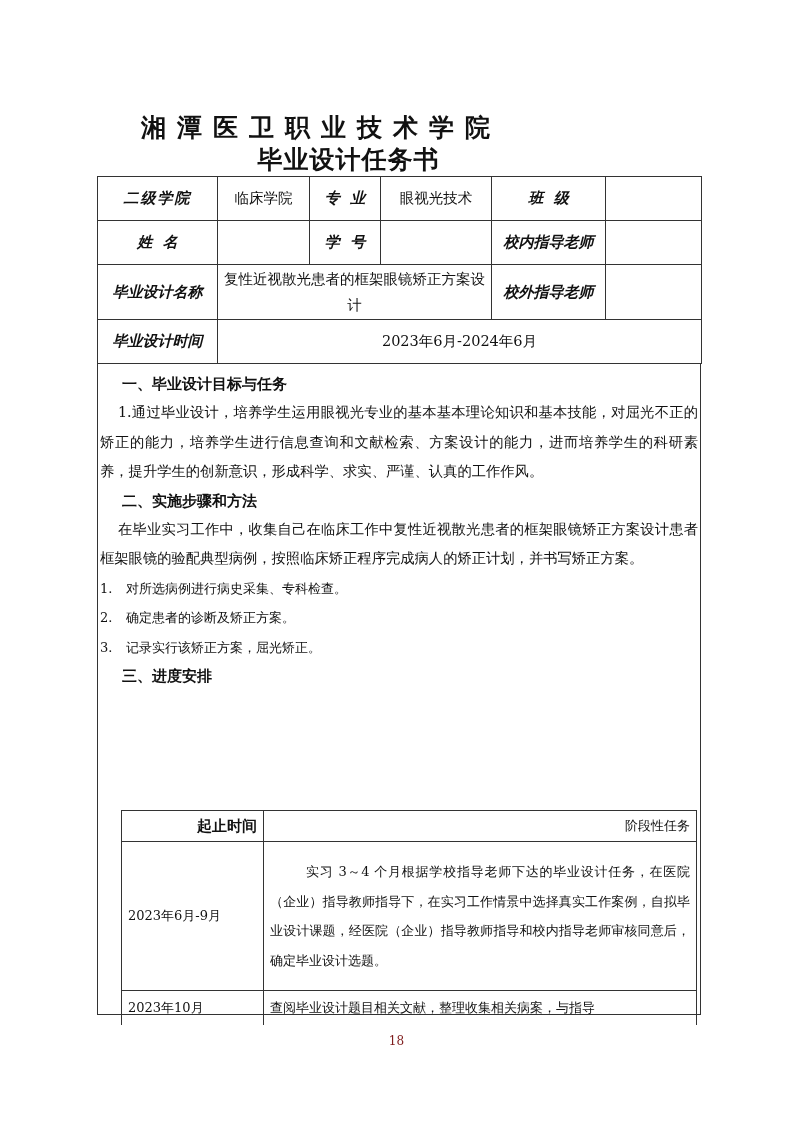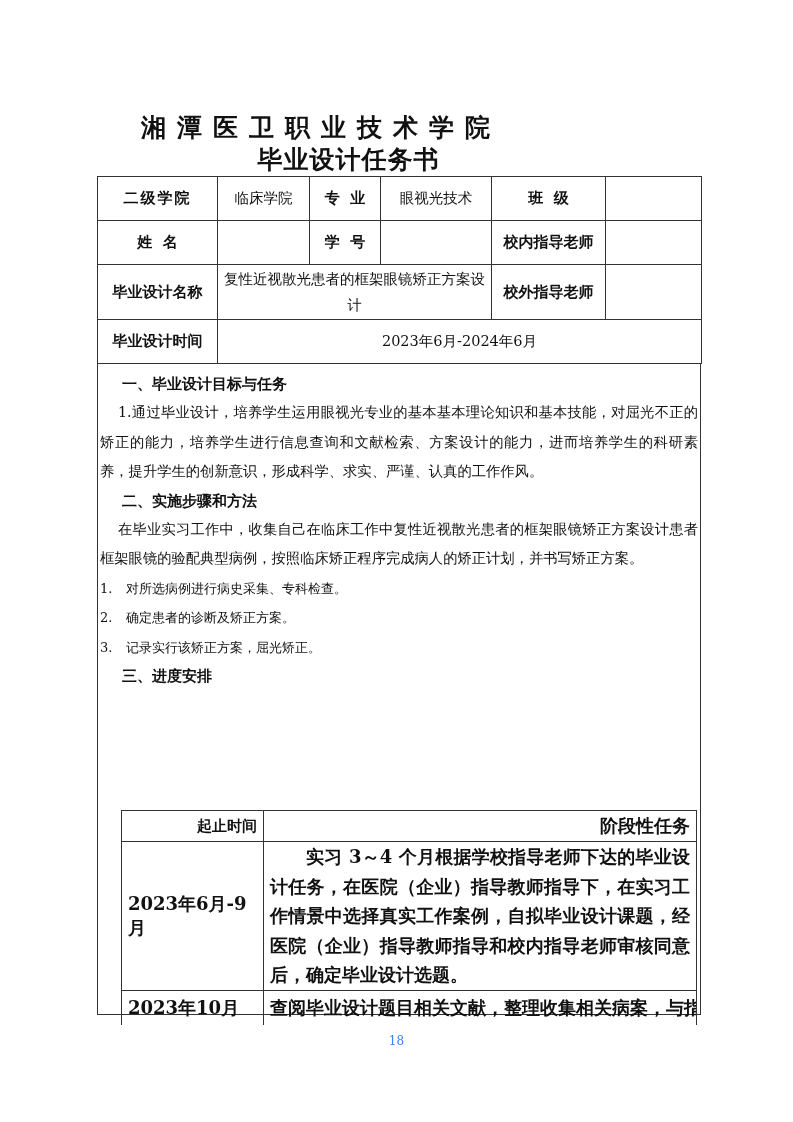--- a/index.html
+++ b/index.html
@@ -6,38 +6,38 @@
   body { width:793px; height:1122px; position:relative; overflow:hidden;
          font-family:"DejaVu Serif","Liberation Serif",serif; color:#111; }
   .title1 { position:absolute; left:0; width:642px; top:112px; text-align:center;
             font-family:"DejaVu Sans","Liberation Sans",sans-serif; font-weight:bold;
             font-size:25px; letter-spacing:11px; line-height:32px; }
   .title2 { position:absolute; left:0; width:697px; top:144px; text-align:center;
             font-family:"DejaVu Sans","Liberation Sans",sans-serif; font-weight:bold;
             font-size:25px; letter-spacing:1px; line-height:32px; }
   table.main { position:absolute; left:97px; top:176px; width:604px; border-collapse:collapse; table-layout:fixed; }
   table.main td { border:1.3px solid #333; text-align:center; vertical-align:middle; font-size:14.5px; padding:0; }
-  .lbl { font-family:"DejaVu Sans","Liberation Sans",sans-serif; font-weight:bold; font-size:15px !important; }
+  .lbl { font-family:"DejaVu Sans","Liberation Sans",sans-serif; font-weight:bold; font-size:15px !important;font-style:italic; }
   .val { font-size:14.5px; }
   .r1 td, .r2 td { height:43px; }
   .r3 td { height:54px; }
   .r4 td { height:43px; }
   .titlecell { line-height:26px; padding:0 4px !important; }
   .content { position:absolute; left:97px; top:364px; width:602px; height:650px;
              border-left:1.3px solid #333; border-right:1.3px solid #333; border-bottom:1.3px solid #333; }
   .h { font-family:"DejaVu Sans","Liberation Sans",sans-serif; font-weight:bold; font-size:15px; line-height:28px; padding-left:24px; }
   .p { font-size:14.3px; line-height:29.5px; text-indent:18px; padding:0 2px 0 2px; text-align:justify; }
   .li { font-size:13px; line-height:29.5px; padding-left:2px; }
   .li .num { display:inline-block; width:26px; }
   table.sched { position:absolute; left:23px; top:446px; width:575px; border-collapse:collapse; table-layout:fixed; }
-  table.sched td { border:1.3px solid #333; font-size:18px; vertical-align:middle; padding:0 6px;font-weight:bold; }
+  table.sched td { border:1.3px solid #333; font-size:13px; vertical-align:middle; padding:0 6px; }
   .sched .hd td { height:30px; text-align:right; }
   .sched .hd .c1 { font-family:"DejaVu Sans","Liberation Sans",sans-serif; font-weight:bold; font-size:15px; }
   .sched .taskcell { line-height:29.5px; text-align:justify; }
-  .page-num { position:absolute; left:0; width:793px; top:1034px; text-align:center; font-size:12px; color:#3b82f6; }
+  .page-num { position:absolute; left:0; width:793px; top:1034px; text-align:center; font-size:12px; color:#7f1d1d; }
 </style>
 </head>
 <body>
 
 <div class="title1">湘潭医卫职业技术学院</div>
 <div class="title2">毕业设计任务书</div>
 
 <table class="main">
   <colgroup>
     <col style="width:120px">

